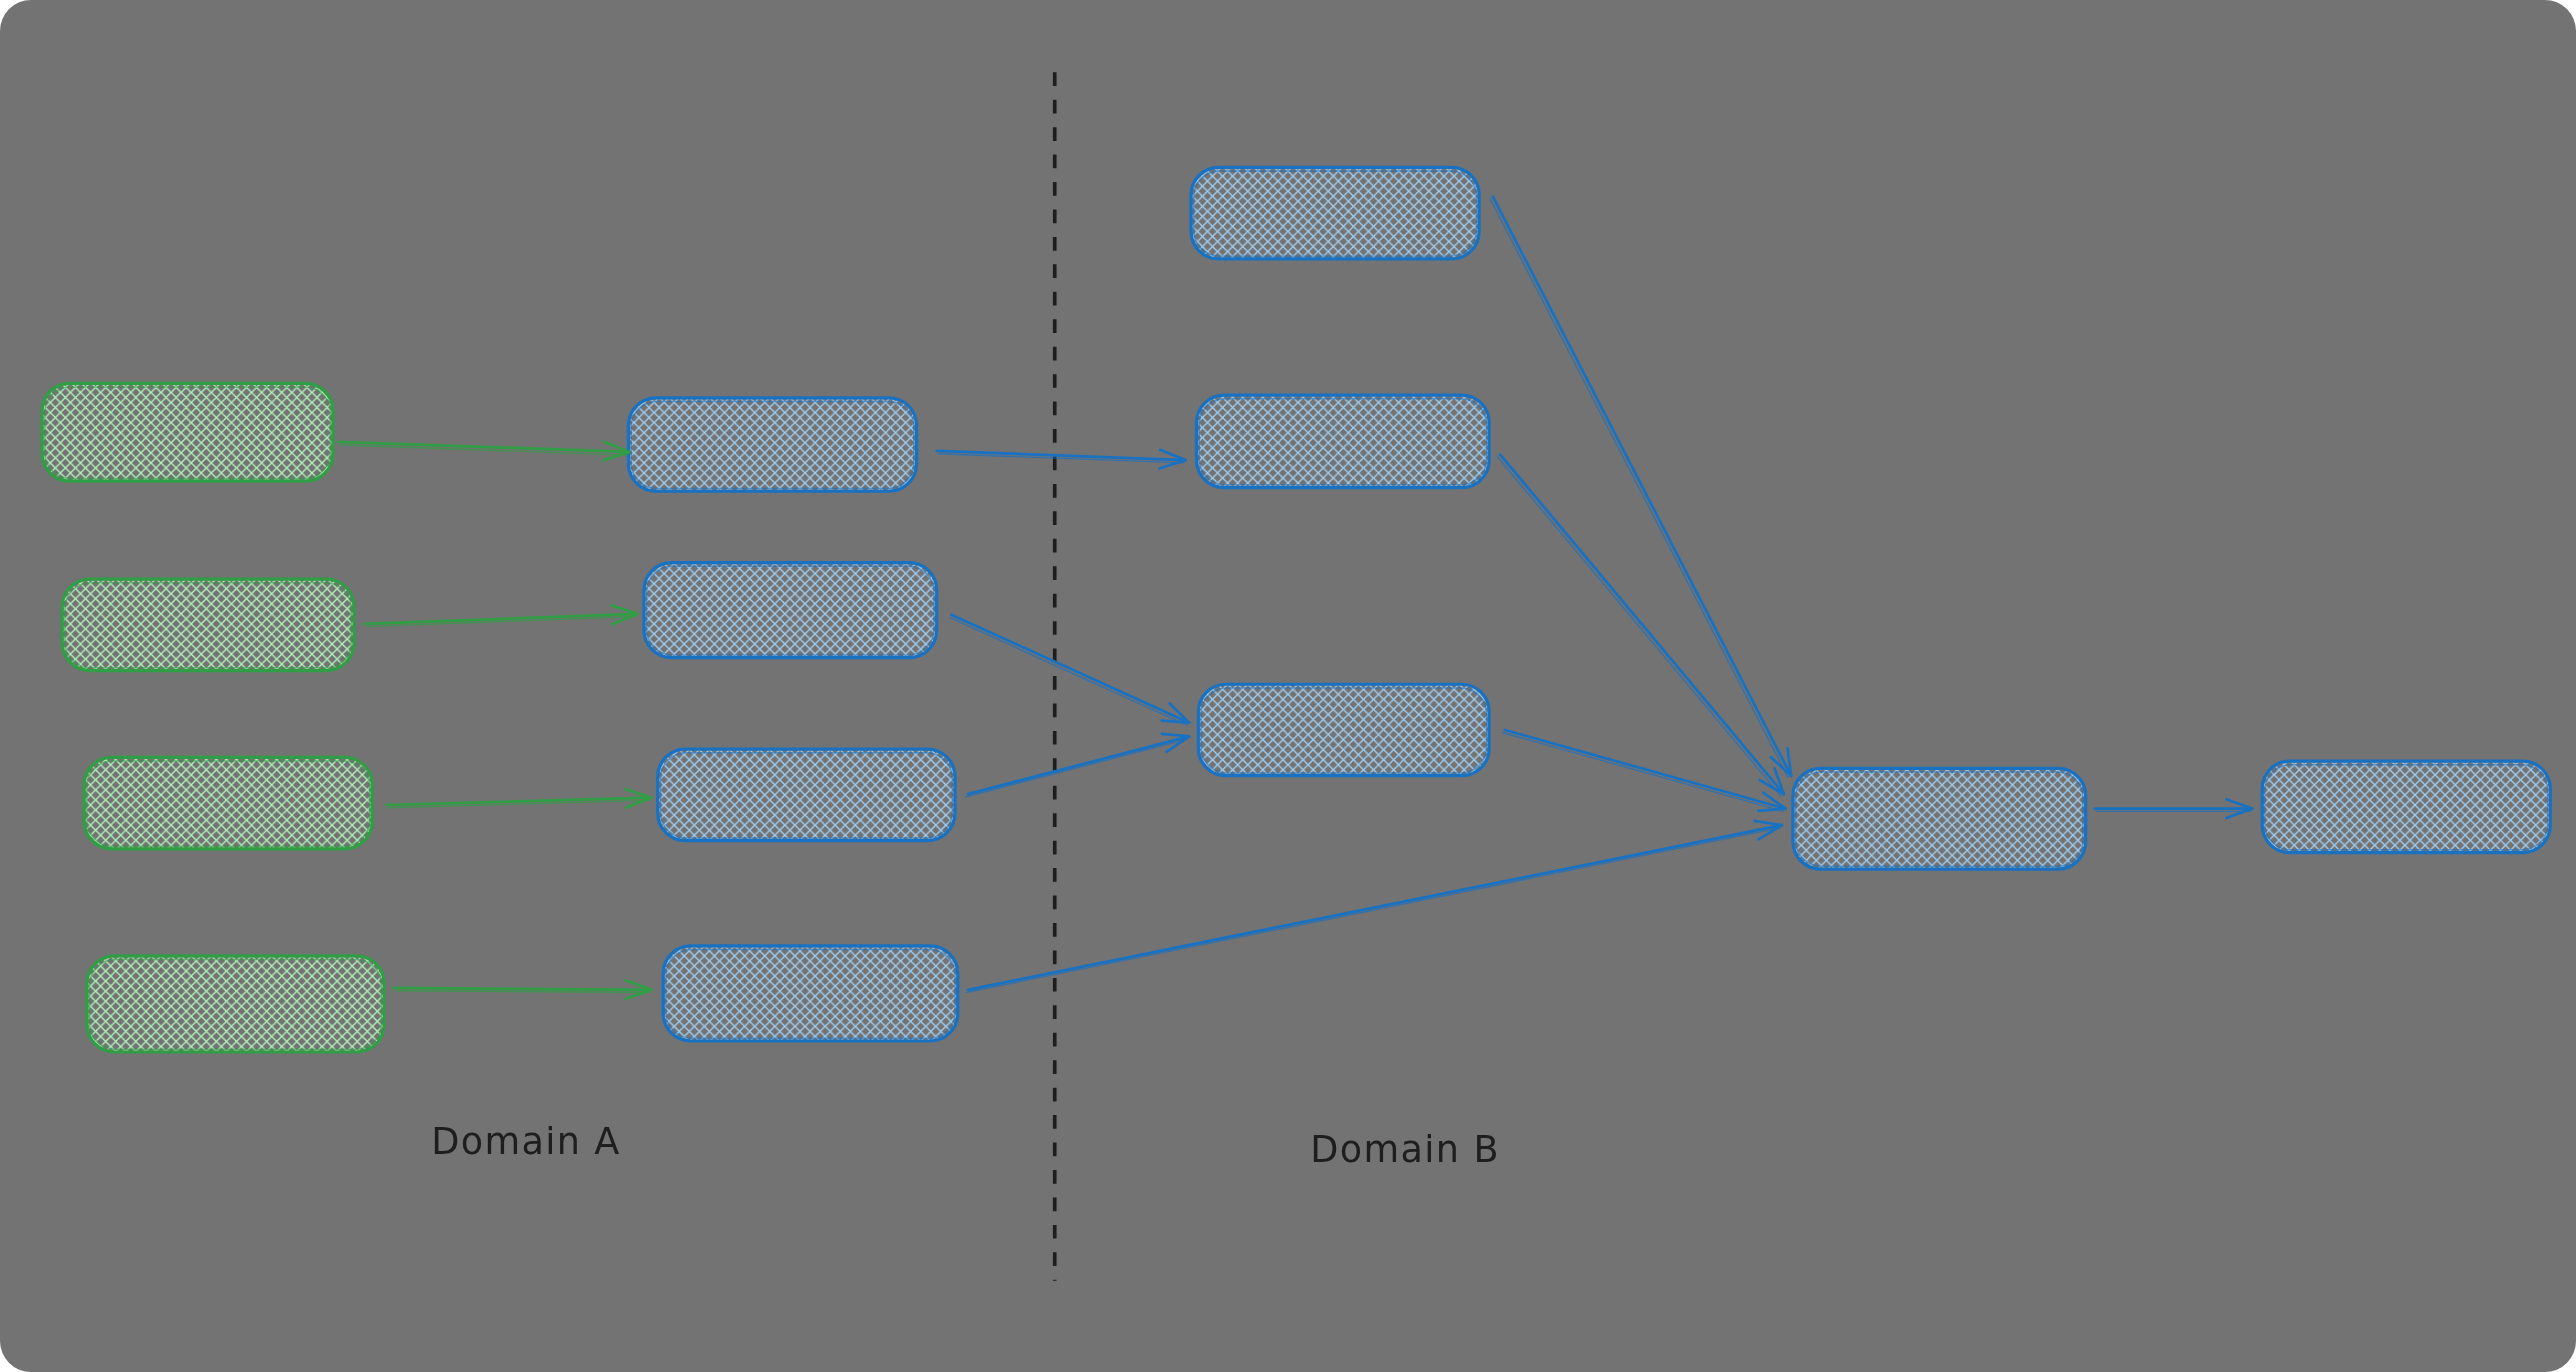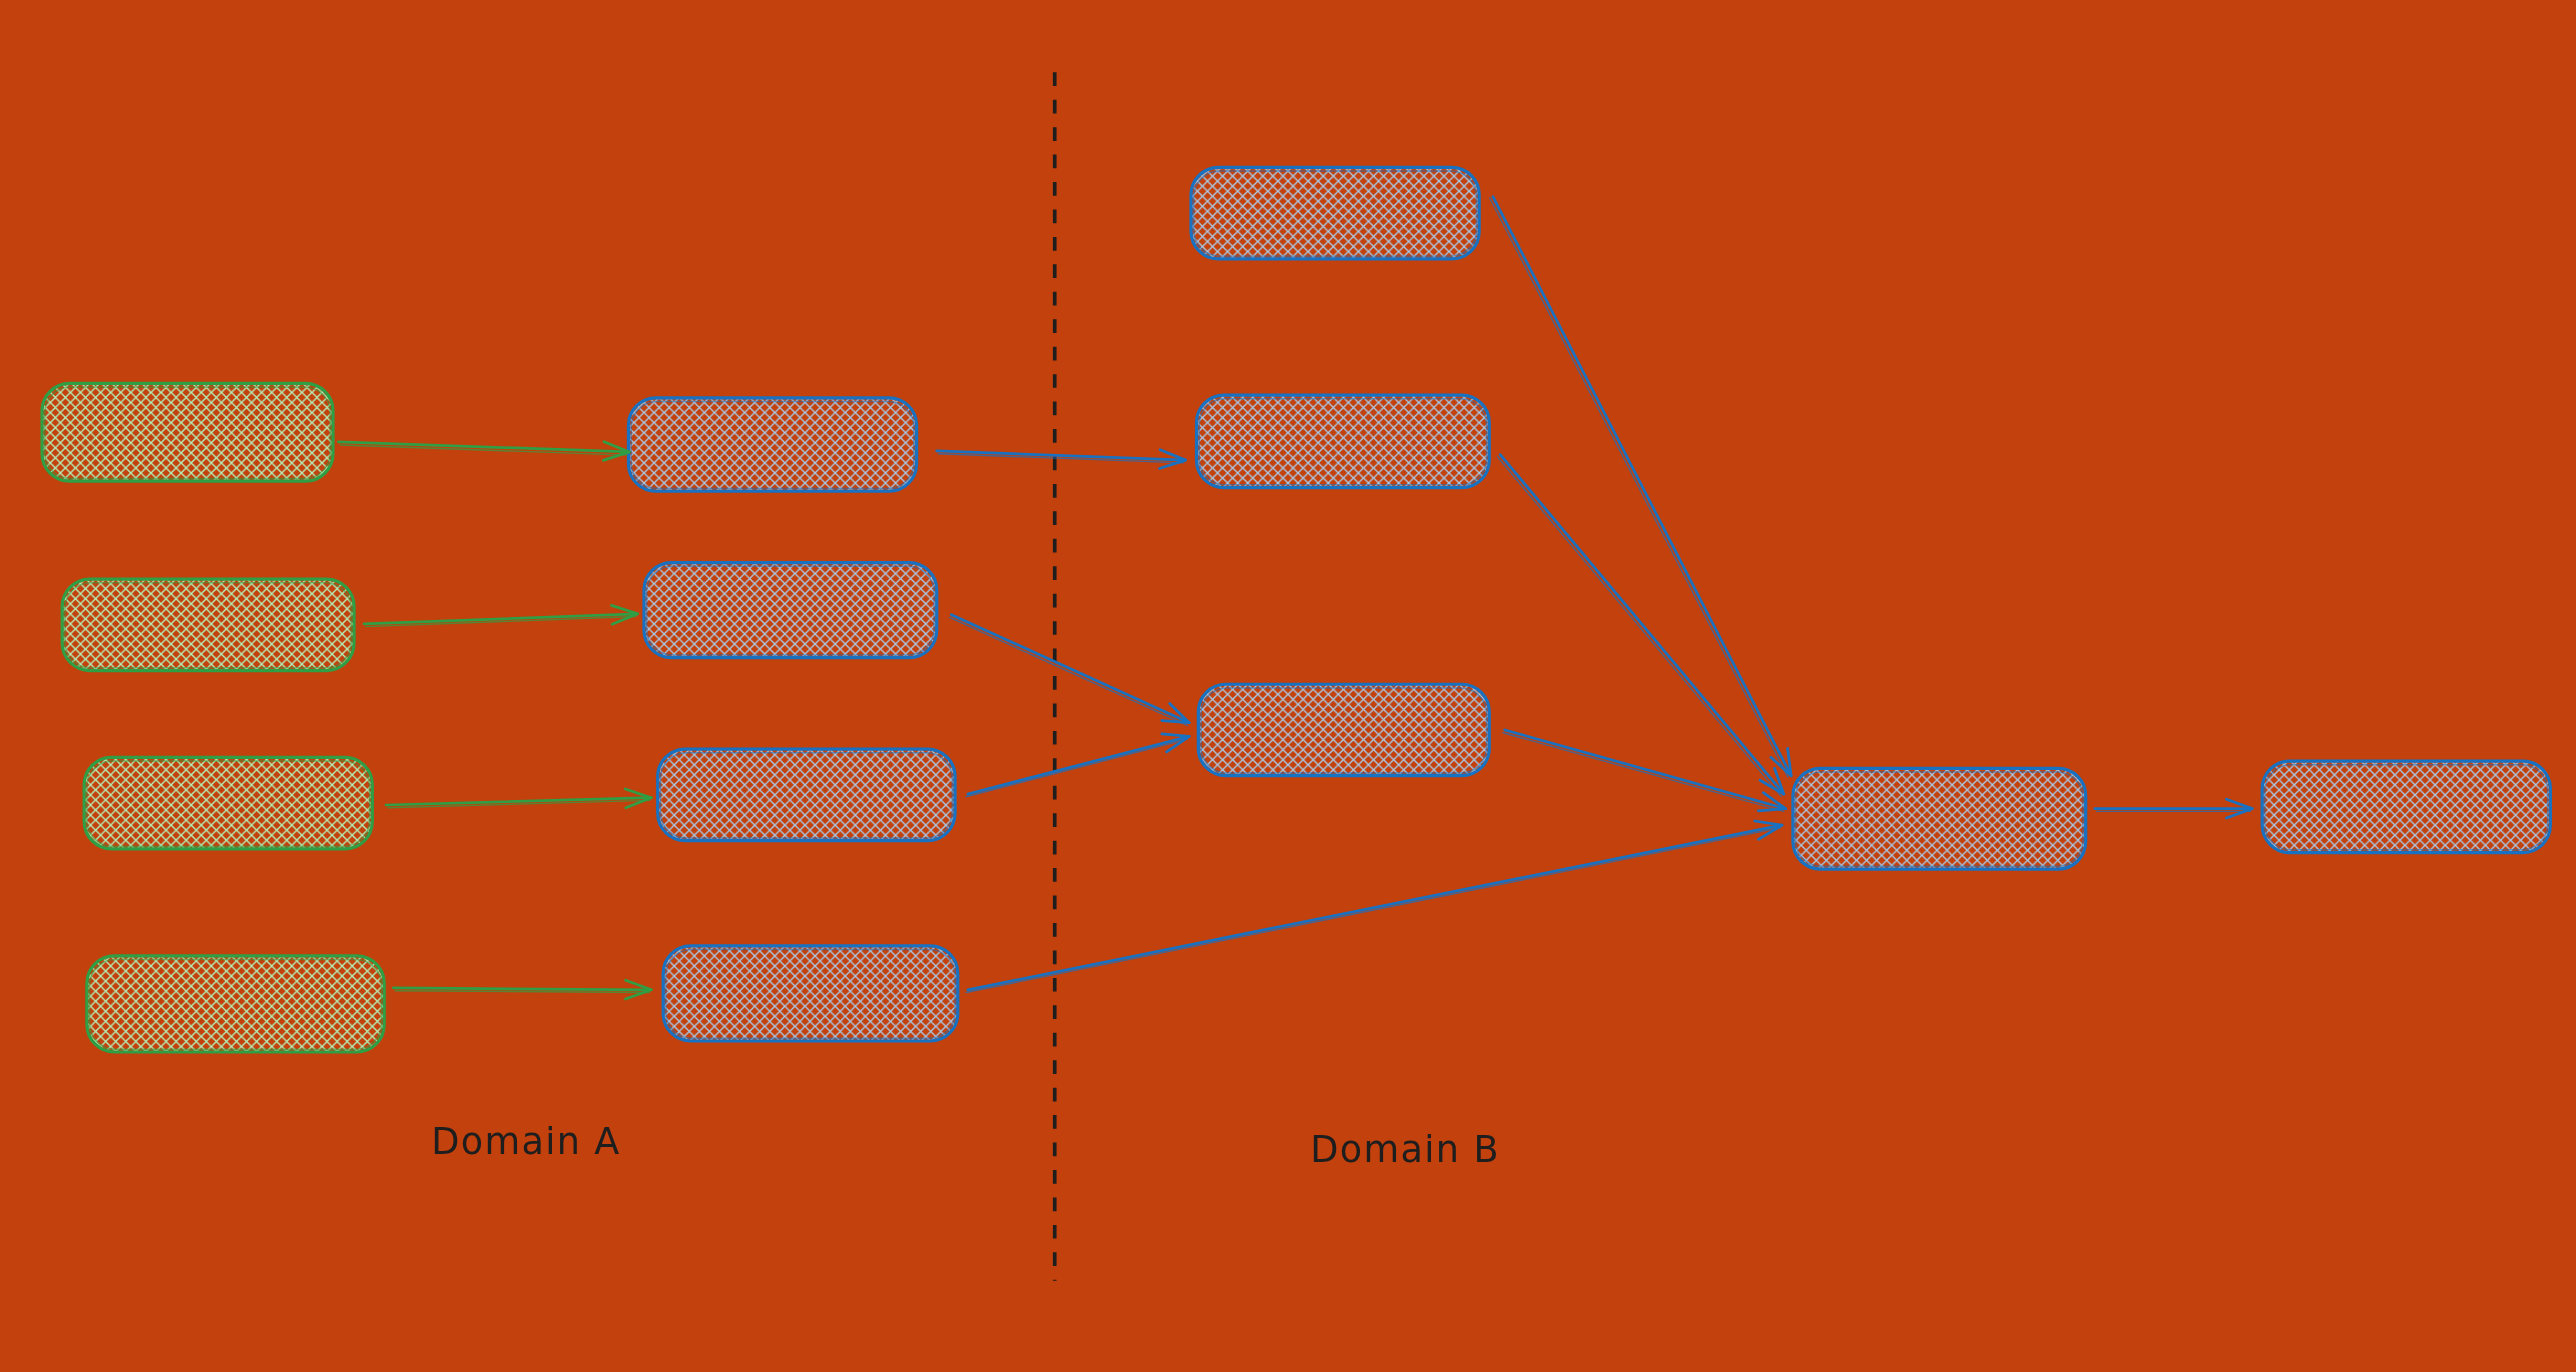--- a/index.html
+++ b/index.html
@@ -8,21 +8,22 @@
     background: #ffffff;
     width: 2576px;
     height: 1372px;
     overflow: hidden;
     font-family: "DejaVu Sans", sans-serif;
   }
   .stage {
     position: relative;
     width: 2576px;
     height: 1372px;
-    background: #c2410c;
+    background: #737373;
+    border-radius: 31px;
   }
   svg.canvas { position: absolute; inset: 0; display: block; }
 
   
   .hatch-green-line { stroke: var(--green-fill, #b2f2bb); stroke-width: 1.5; }
   .hatch-blue-line  { stroke: var(--blue-fill,  #a5d8ff); stroke-width: 1.5; opacity: .9; }
 
   
   .node-green {
     fill: url(#hatchGreen);

